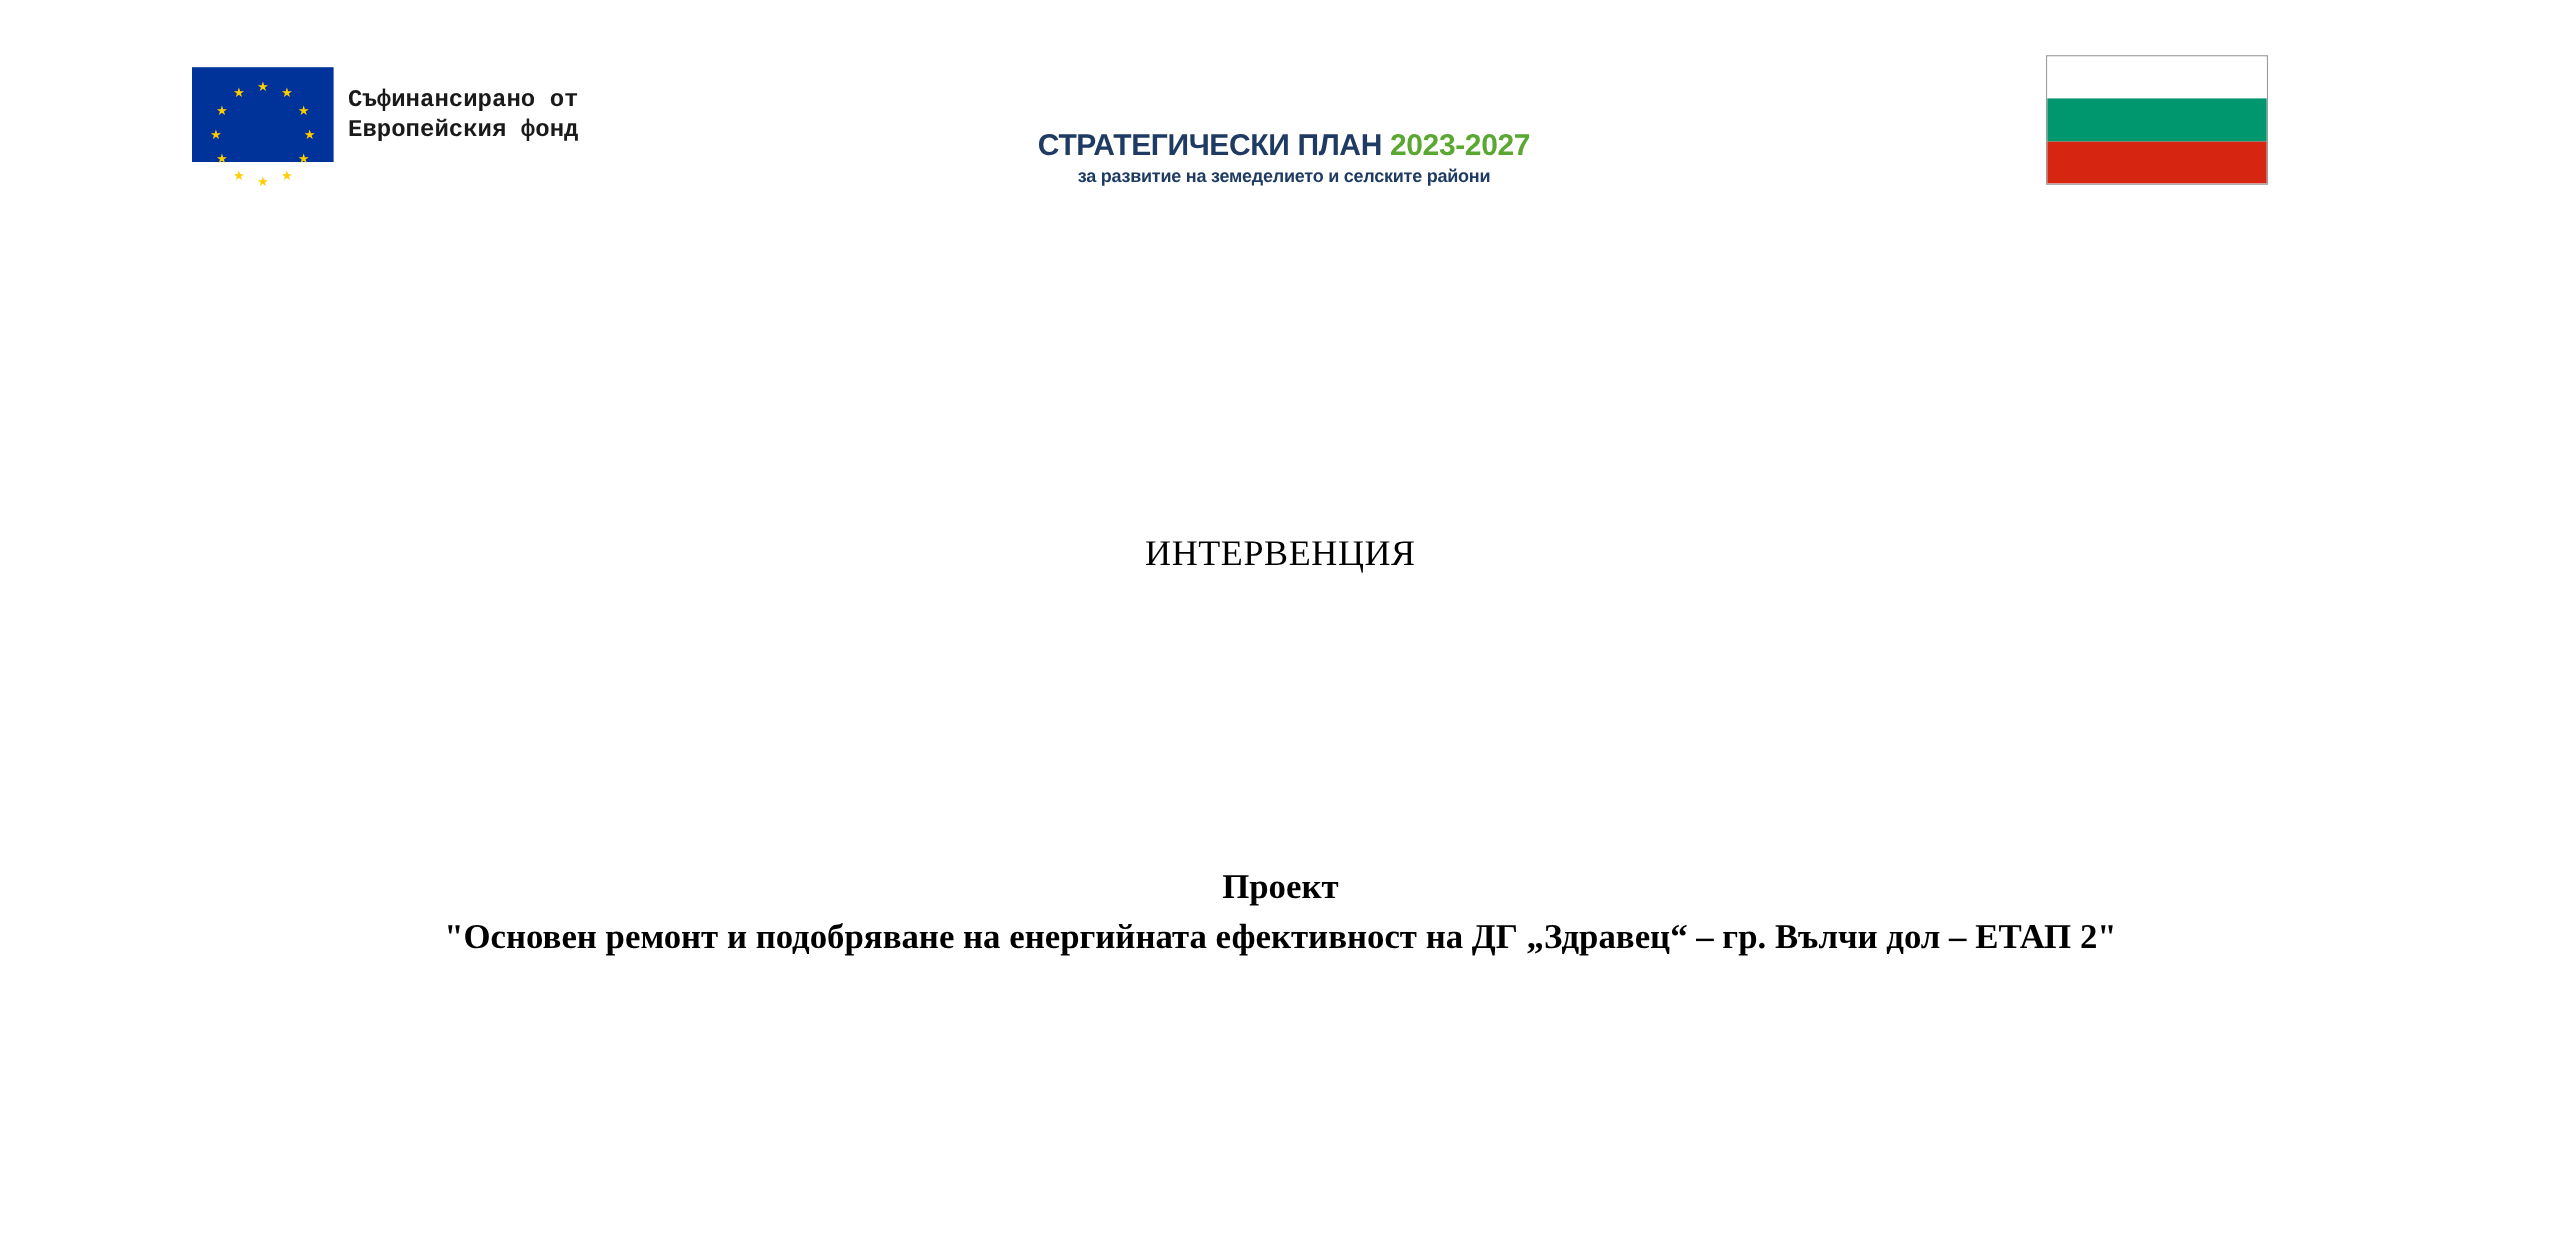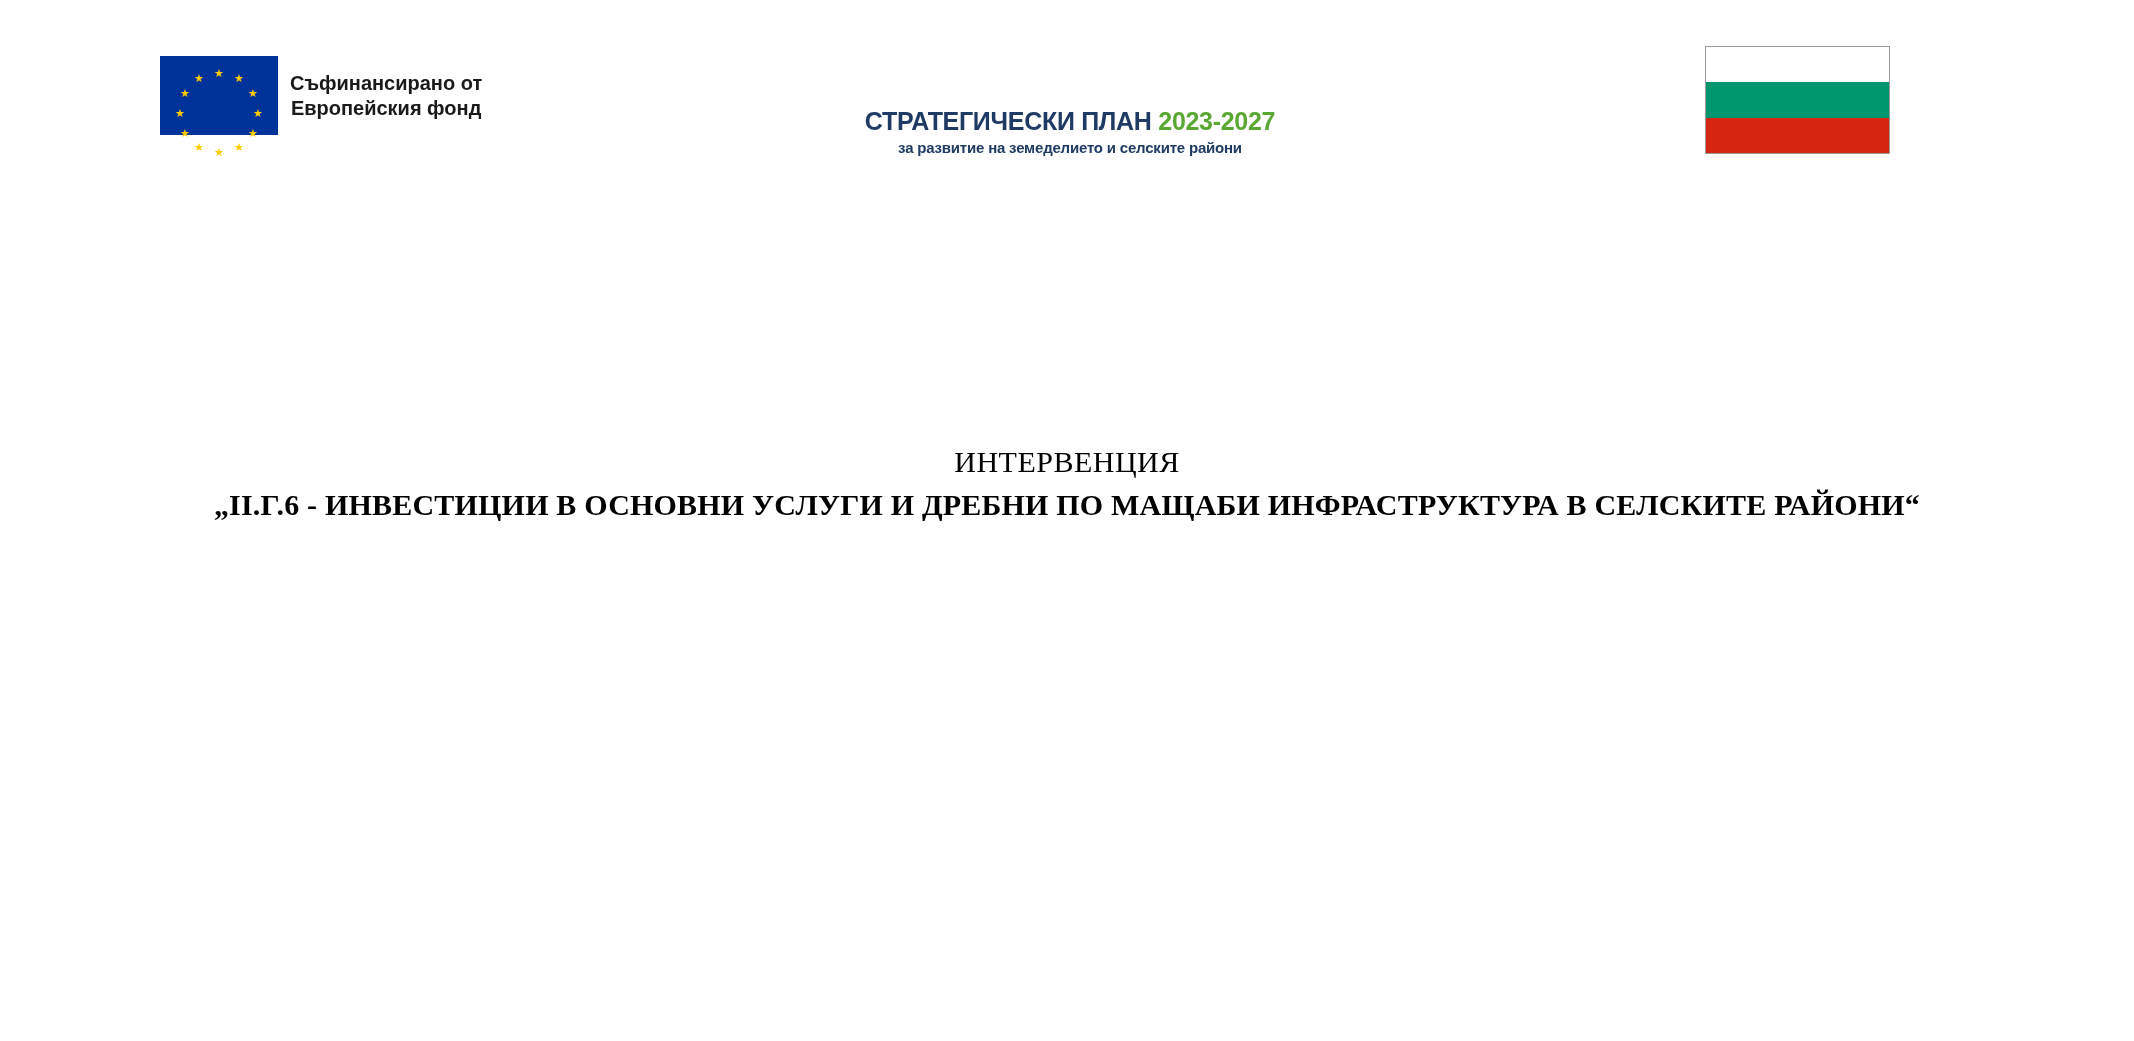--- a/index.html
+++ b/index.html
@@ -54,27 +54,26 @@
     position: absolute;
     color: #FFCC00;
     font-size: 11px;
     line-height: 11px;
     width: 12px;
     height: 12px;
     text-align: center;
   }
   .eu-text {
     margin-left: 12px;
-    font-family: Liberation Sans, sans-serif;
+    font-family: Liberation Mono, monospace;
     font-weight: bold;
     font-size: 20px;
     line-height: 25px;
     color: #1a1a1a;
     white-space: nowrap;
-    text-align: center;
   }
 
   
   .sp-logo {
     position: absolute;
     left: 860px;
     top: 70px;
     width: 420px;
     text-align: center;
     font-family: "Liberation Sans", sans-serif;
@@ -229,17 +228,20 @@
       <div class="bg-stripe bg-white"></div>
       <div class="bg-stripe bg-green"></div>
       <div class="bg-stripe bg-red"></div>
     </div>
   </div>
 
 
 
   <div class="intervention-block">
     <div class="intervention-label">ИНТЕРВЕНЦИЯ</div>
-    <div class="intervention-name">„II.Г.6 - ИНВЕСТИЦИИ В ОСНОВНИ УСЛУГИ И ДРЕБНИ ПО МАЩАБИ ИНФРАСТРУКТУРА В СЕЛСКИТЕ РАЙОНИ“</div>
   </div>
 
+  <div class="project-block">
+    <div class="project-label">Проект</div>
+    <div class="project-name">"Основен ремонт и подобряване на енергийната ефективност на ДГ „Здравец“ – гр. Вълчи дол – ЕТАП 2"</div>
+  </div>
 
 </div>
 
 </body></html>

